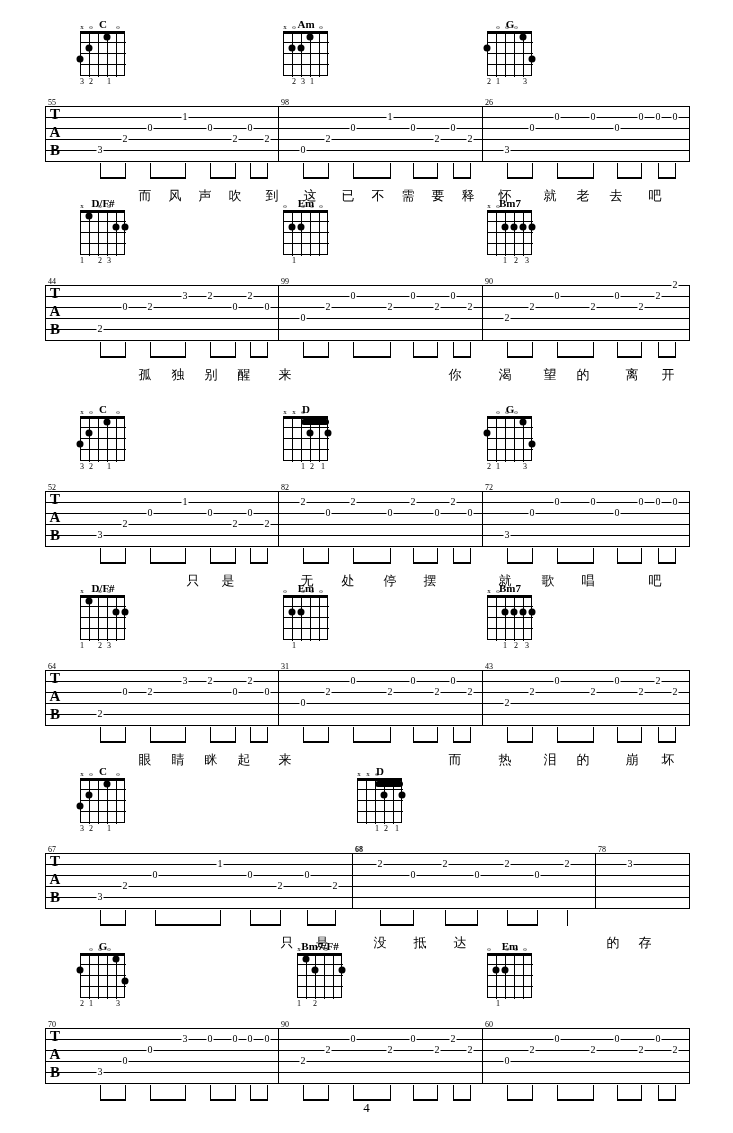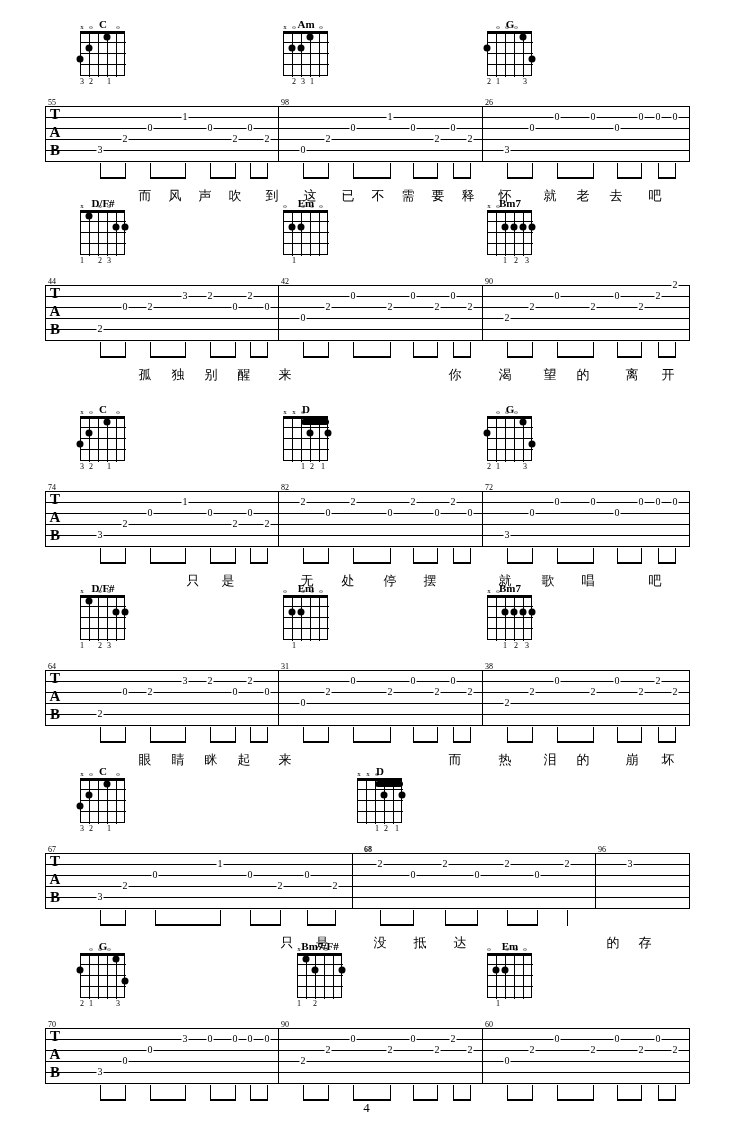--- a/index.html
+++ b/index.html
@@ -358,21 +358,21 @@
         <div class="dot" style="left:45px;top:17px"></div>
       </div>
       <div class="fingers">
         <span style="left:18px">1</span>
           <span style="left:29px">2</span>
           <span style="left:40px">3</span>
       </div>
     </div>
 
     <div class="measnum" style="left:48px;top:80px;">44</div>
-    <div class="measnum" style="left:281px;top:80px;">42</div>
+    <div class="measnum" style="left:281px;top:80px;">99</div>
     <div class="measnum" style="left:485px;top:80px;">90</div>
 
     <div class="staff" style="top:88px;">
       <div class="sline" style="top:0"></div>
         <div class="sline" style="top:11px"></div>
       <div class="sline" style="top:22px"></div>
         <div class="sline" style="top:33px"></div>
       <div class="sline" style="top:44px"></div>
         <div class="sline" style="top:55px"></div>
       <div class="lbar"></div>
@@ -544,21 +544,21 @@
         <div class="dot" style="left:0px;top:17px"></div>
         <div class="dot" style="left:45px;top:28px"></div>
       </div>
       <div class="fingers">
         <span style="left:2px">2</span>
           <span style="left:11px">1</span>
           <span style="left:38px">3</span>
       </div>
     </div>
 
-    <div class="measnum" style="left:48px;top:80px;">74</div>
+    <div class="measnum" style="left:48px;top:80px;">52</div>
     <div class="measnum" style="left:281px;top:80px;">82</div>
     <div class="measnum" style="left:485px;top:80px;">72</div>
 
     <div class="staff" style="top:88px;">
       <div class="sline" style="top:0"></div>
         <div class="sline" style="top:11px"></div>
       <div class="sline" style="top:22px"></div>
         <div class="sline" style="top:33px"></div>
       <div class="sline" style="top:44px"></div>
         <div class="sline" style="top:55px"></div>
@@ -730,21 +730,21 @@
       </div>
       <div class="fingers">
         <span style="left:18px">1</span>
           <span style="left:29px">2</span>
           <span style="left:40px">3</span>
       </div>
     </div>
 
     <div class="measnum" style="left:48px;top:80px;text-align:center;">64</div>
     <div class="measnum" style="left:281px;top:80px;">31</div>
-    <div class="measnum" style="left:485px;top:80px;">38</div>
+    <div class="measnum" style="left:485px;top:80px;">43</div>
 
     <div class="staff" style="top:88px;">
       <div class="sline" style="top:0"></div>
         <div class="sline" style="top:11px"></div>
       <div class="sline" style="top:22px"></div>
         <div class="sline" style="top:33px"></div>
       <div class="sline" style="top:44px"></div>
         <div class="sline" style="top:55px"></div>
       <div class="lbar"></div>
         <div class="rbar"></div>
@@ -889,22 +889,22 @@
         <div class="dot" style="left:45px;top:17px"></div>
       </div>
       <div class="fingers">
         <span style="left:20px">1</span>
           <span style="left:29px">2</span>
           <span style="left:40px">1</span>
       </div>
     </div>
 
     <div class="measnum" style="left:48px;top:80px;">67</div>
-    <div class="measnum" style="left:364px;top:80px;font-weight:bold;">68</div>
-    <div class="measnum" style="left:598px;top:80px;">96</div>
+    <div class="measnum" style="left:355px;top:80px;font-weight:bold;">68</div>
+    <div class="measnum" style="left:598px;top:80px;">78</div>
 
     <div class="staff" style="top:88px;">
       <div class="sline" style="top:0"></div>
         <div class="sline" style="top:11px"></div>
       <div class="sline" style="top:22px"></div>
         <div class="sline" style="top:33px"></div>
       <div class="sline" style="top:44px"></div>
         <div class="sline" style="top:55px"></div>
       <div class="lbar"></div>
         <div class="rbar"></div>

